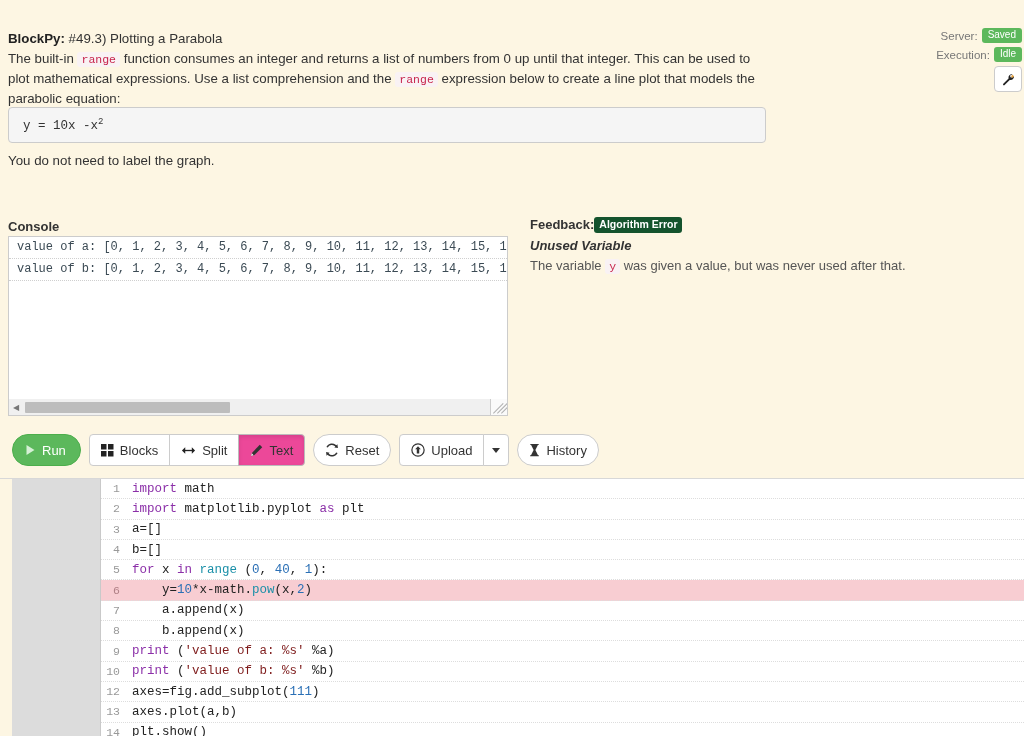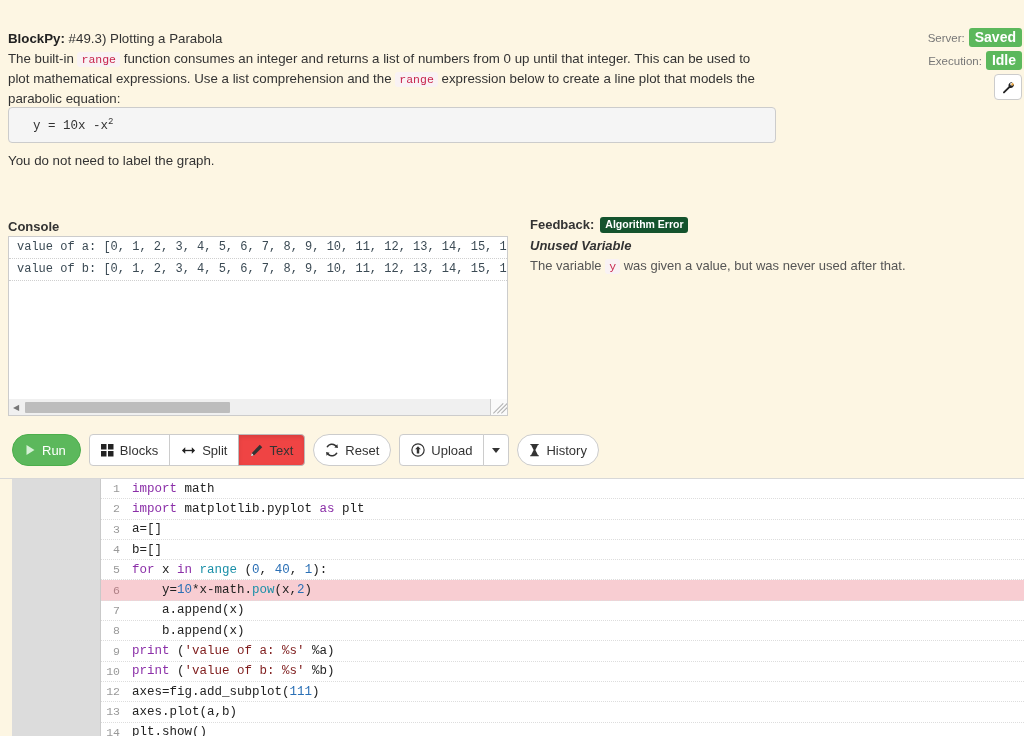--- a/index.html
+++ b/index.html
@@ -28,21 +28,21 @@
     border-radius: 3px;
     white-space: nowrap;
   }
   .eqbox {
     position: absolute; left: 8px; top: 82px;
     width: 742px; height: 34px;
     background: #f5f5f5;
     border: 1px solid #cccccc;
     border-radius: 4px;
     display: flex; align-items: center;
-    padding-left: 24px;
+    padding-left: 14px;
     box-sizing: content-box;
   }
   .eqbox .eq {
     font-family: "Liberation Mono", monospace;
     font-size: 12.5px; color: #333;
   }
   .eqbox .eq sup { font-size: 9px; vertical-align: super; }
   .note {
     position: absolute; left: 8px; top: 128px;
     font-size: 13.3px; color: #333;
@@ -51,21 +51,21 @@
   
   .status { position: absolute; right: 2px; top: 3px; text-align: right; }
   .status-row {
     font-size: 11.5px; color: #777;
     margin-bottom: 4px; white-space: nowrap;
     display: flex; align-items: center; justify-content: flex-end; gap: 4px;
   }
   .badge-green {
     display: inline-block;
     background: #5cb85c; color: #fff;
-    font-size: 14px; font-weight: bold;
+    font-size: 10px; font-weight: normal;
     border-radius: 3px; padding: 2px 6px 3px 6px;
     line-height: 1;
   }
   .wrench-btn {
     margin-top: 2px; margin-left: auto;
     width: 26px; height: 24px;
     background: #fff; border: 1px solid #ccc; border-radius: 4px;
     display: flex; align-items: center; justify-content: center;
     cursor: pointer;
   }
@@ -117,21 +117,21 @@
   .resize-grip i {
     position: absolute; display: block;
     background: #b0b0b0; height: 1px; width: 14px;
     transform-origin: 0 0; transform: rotate(-45deg);
   }
 
   
   .feedback { position: absolute; left: 530px; top: 192px; width: 470px; }
   .fb-head {
     font-size: 13px; font-weight: bold; color: #333;
-    display: flex; align-items: center; gap: 6px;
+    display: flex; align-items: center; 
   }
   .badge-error {
     display: inline-block;
     background: #14532d; color: #fff;
     font-size: 10.5px; font-weight: bold;
     border-radius: 3px; padding: 2px 5px 3px 5px; line-height: 1;
   }
   .fb-sub { font-size: 13px; font-weight: bold; color: #333; margin-top: 5px; font-style: italic; }
   .fb-body { font-size: 13px; color: #555; margin-top: 4px; line-height: 18px; }
   .fb-body code.inline { font-size: 11.5px; }
@@ -151,21 +151,21 @@
     font-family: "Liberation Sans", sans-serif;
   }
   .btn.run {
     background: #5cb85c; border-color: #4cae4c; color: #fff; font-weight: normal;
     padding: 0 14px 0 12px;
   }
   .btn-group { display: inline-flex; }
   .btn-group .btn { border-radius: 0; margin-left: -1px; }
   .btn-group .btn:first-child { border-radius: 4px 0 0 4px; margin-left: 0; }
   .btn-group .btn:last-child { border-radius: 0 4px 4px 0; }
-  .btn.active { background: #ef4444; border-color: #bbb; box-shadow: inset 0 2px 4px rgba(0,0,0,.10); }
+  .btn.active { background: #ec4899; border-color: #bbb; box-shadow: inset 0 2px 4px rgba(0,0,0,.10); }
   .btn.caret { padding: 0 8px; }
   .caret-tri {
     width: 0; height: 0;
     border-left: 4px solid transparent; border-right: 4px solid transparent;
     border-top: 5px solid #333;
   }
   .ico { display: inline-flex; align-items: center; }
 
   
   .editor-wrap {

